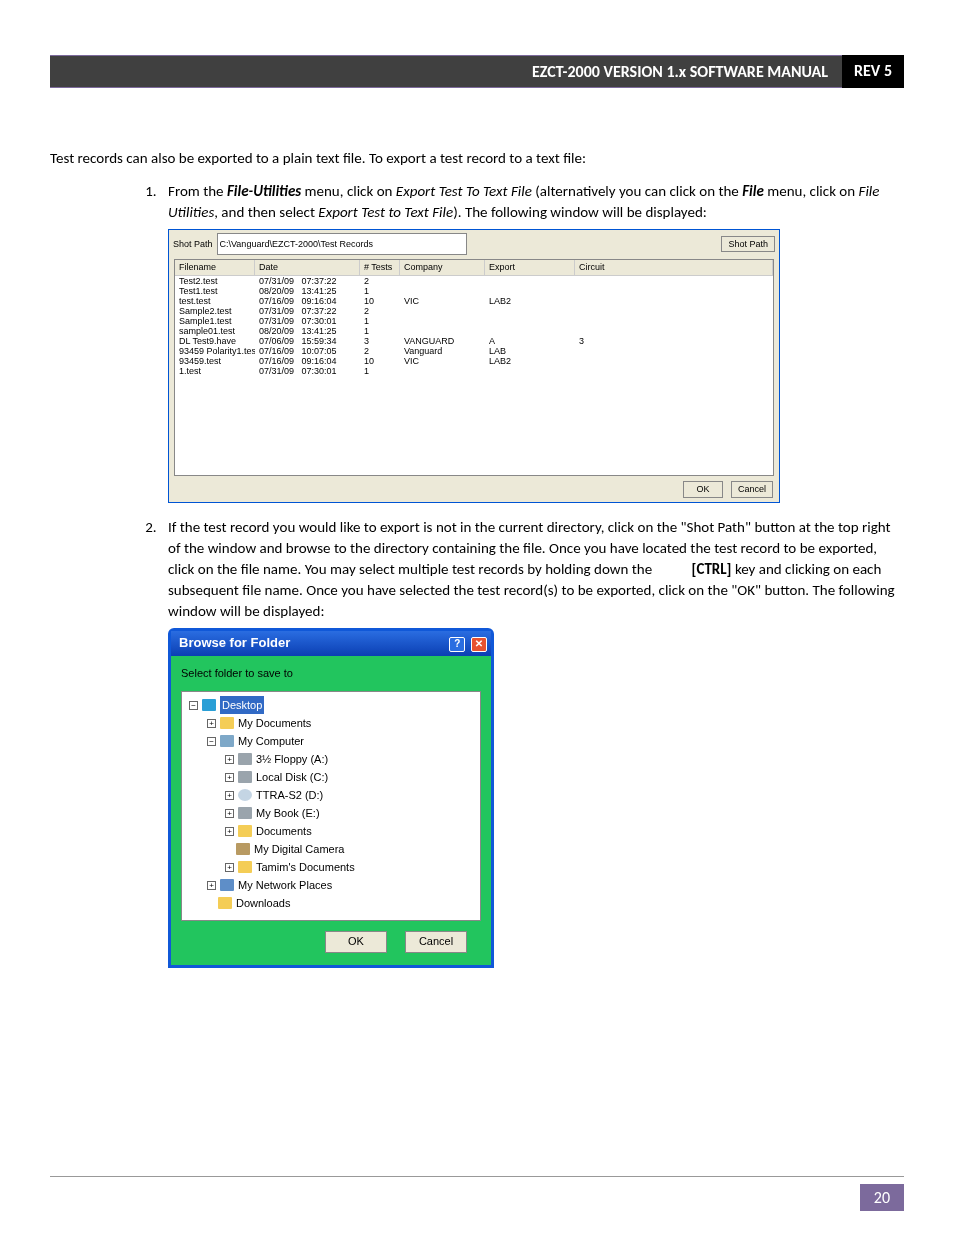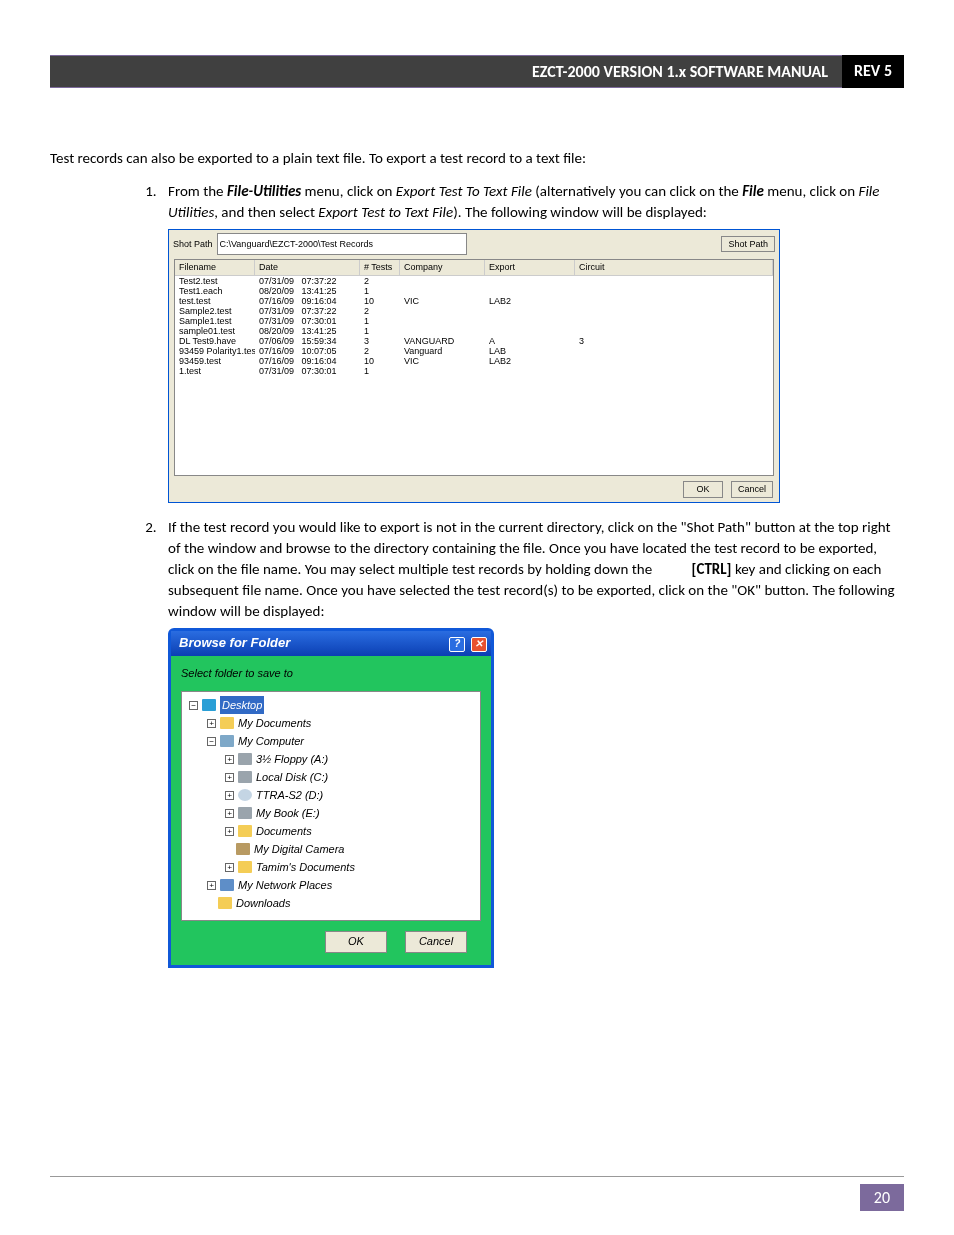--- a/index.html
+++ b/index.html
@@ -178,21 +178,20 @@
     padding: 4px 6px;
   }
   
   .browse-dialog {
     width: 320px;
     border: 3px solid #1058d8;
     border-radius: 6px 6px 0 0;
     background: #fff;
     font-family: Tahoma, Arial, sans-serif;
     font-size: 11px;
-    font-style: italic;
   }
   .browse-titlebar {
     background: linear-gradient(to bottom, #2a6de1, #0b3fb3);
     color: #fff;
     display: flex;
     justify-content: space-between;
     align-items: center;
     padding: 3px 4px 4px 8px;
     font-size: 13px;
     font-weight: bold;
@@ -317,21 +316,21 @@
             <div class="list-rows" id="list-rows">
                 <div class="list-row">
                   <div class="col-filename">Test2.test</div>
                   <div class="col-date">07/31/09&nbsp;&nbsp;&nbsp;07:37:22</div>
                   <div class="col-tests">2</div>
                   <div class="col-company"></div>
                   <div class="col-station"></div>
                   <div class="col-circuit"></div>
                 </div>
                 <div class="list-row">
-                  <div class="col-filename">Test1.each</div>
+                  <div class="col-filename">Test1.test</div>
                   <div class="col-date">08/20/09&nbsp;&nbsp;&nbsp;13:41:25</div>
                   <div class="col-tests">1</div>
                   <div class="col-company"></div>
                   <div class="col-station"></div>
                   <div class="col-circuit"></div>
                 </div>
                 <div class="list-row">
                   <div class="col-filename">test.test</div>
                   <div class="col-date">07/16/09&nbsp;&nbsp;&nbsp;09:16:04</div>
                   <div class="col-tests">10</div>

